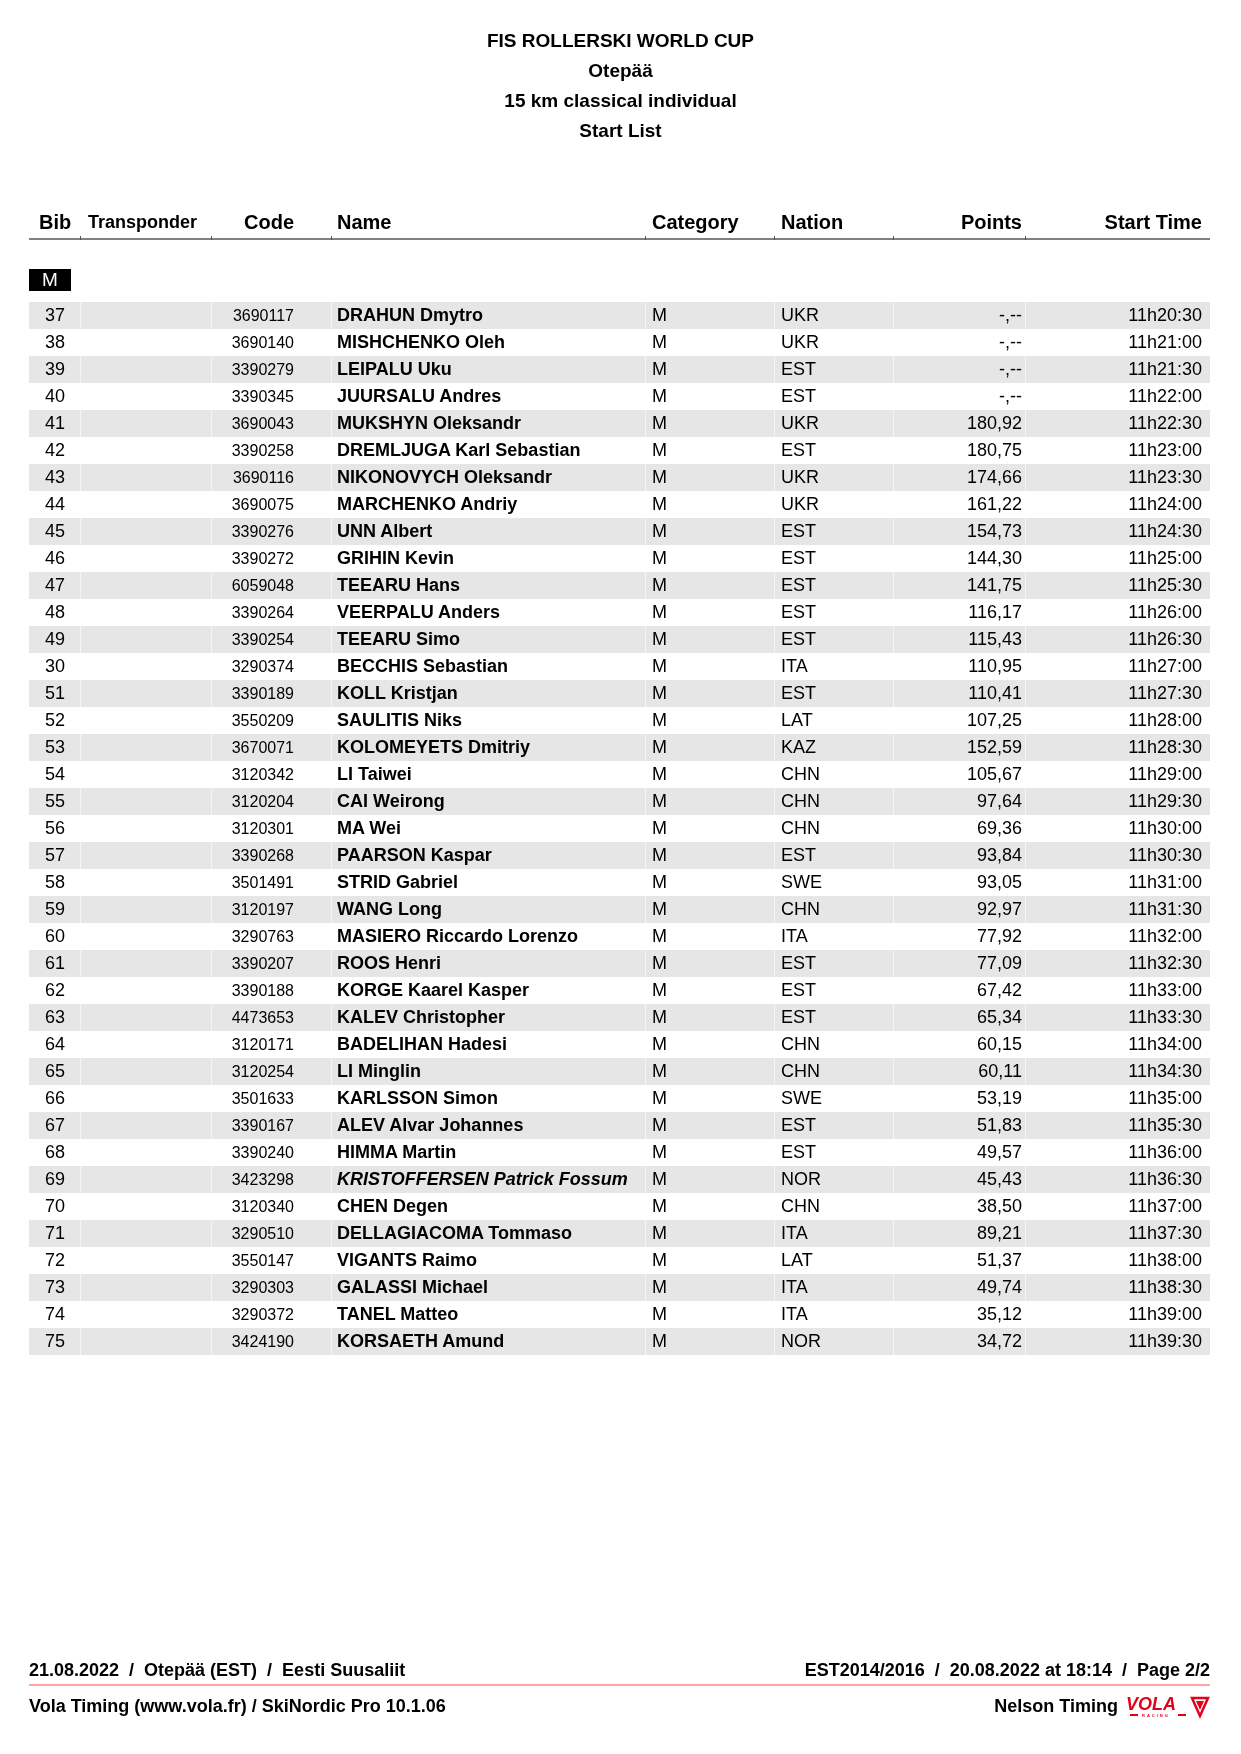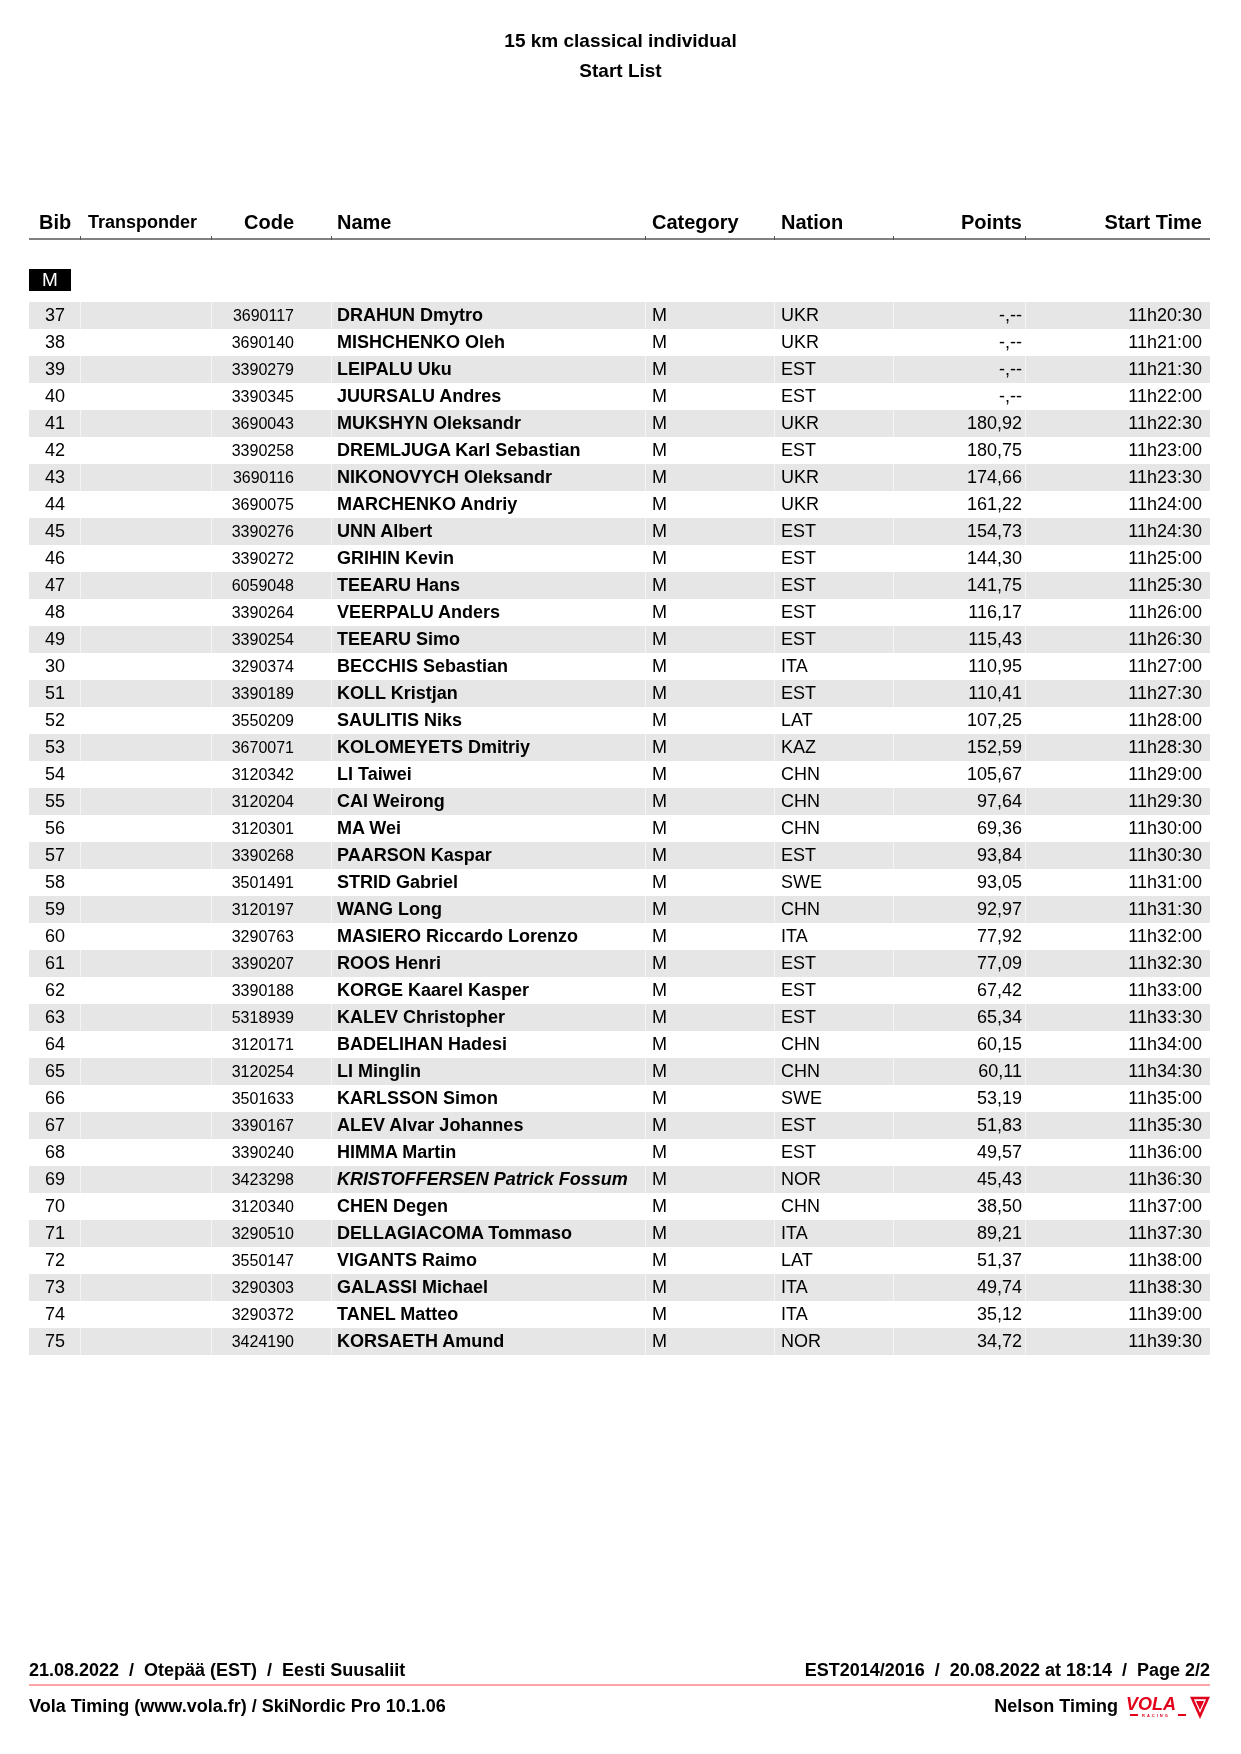--- a/index.html
+++ b/index.html
@@ -51,20 +51,22 @@
     font-weight: bold; font-size: 18px;
   }
   .footer-bottom .fl { position: absolute; left: 0; top: 2px; }
   .footer-bottom .fr { position: absolute; right: 92px; top: 2px; }
   .vola-logo { position: absolute; right: 0; top: 0; width: 84px; height: 26px; }
 </style>
 </head>
 <body>
 
 <div class="title-block">
+  <div>FIS ROLLERSKI WORLD CUP</div>
+  <div>Otepää</div>
   <div>15 km classical individual</div>
   <div>Start List</div>
 </div>
 
 <div class="header-row">
   <span class="hc" style="left:10px">Bib</span>
   <span class="hc" style="left:59px; font-size:18px; top:4px">Transponder</span>
   <span class="hc" style="right:916px">Code</span>
   <span class="hc" style="left:308px">Name</span>
   <span class="hc" style="left:623px">Category</span>
@@ -521,21 +523,21 @@
       <span class="sep" style="left: 182px;"></span>
       <span class="sep" style="left: 302px;"></span>
       <span class="sep" style="left: 616px;"></span>
       <span class="sep" style="left: 745px;"></span>
       <span class="sep" style="left: 864px;"></span>
       <span class="sep" style="left: 996px;"></span>
     </div>
     <div class="row shaded">
       <span class="c bib">63</span>
       <span class="c trans" style="left: 60px;"></span>
-      <span class="c code">5318939</span>
+      <span class="c code">4473653</span>
       <span class="c name">KALEV Christopher</span>
       <span class="c cat">M</span>
       <span class="c nat">EST</span>
       <span class="c pts">65,34</span>
       <span class="c time">11h33:30</span>
       <span class="sep" style="left: 51px;"></span>
       <span class="sep" style="left: 182px;"></span>
       <span class="sep" style="left: 302px;"></span>
       <span class="sep" style="left: 616px;"></span>
       <span class="sep" style="left: 745px;"></span>

